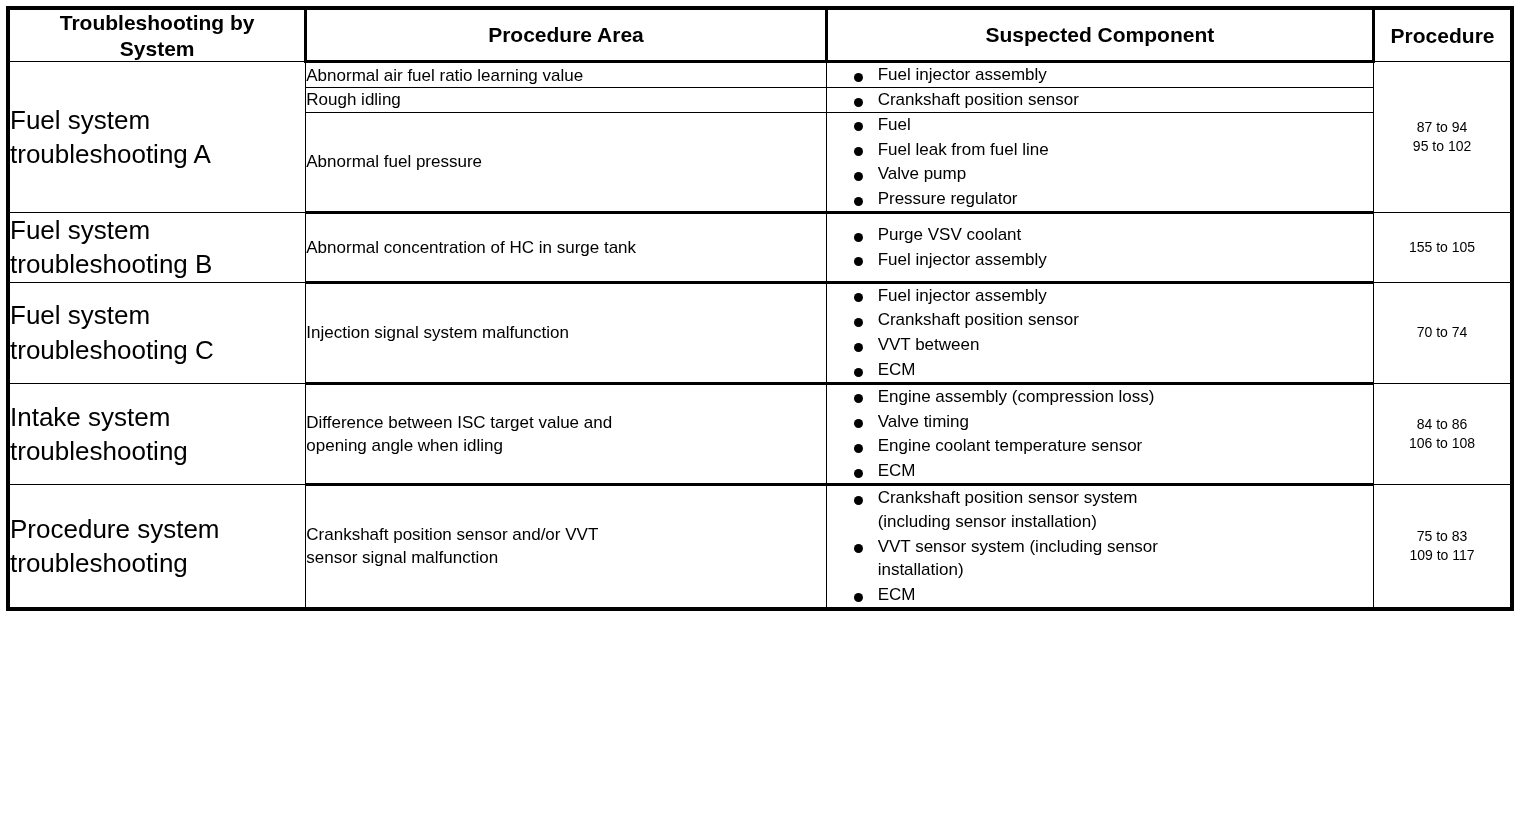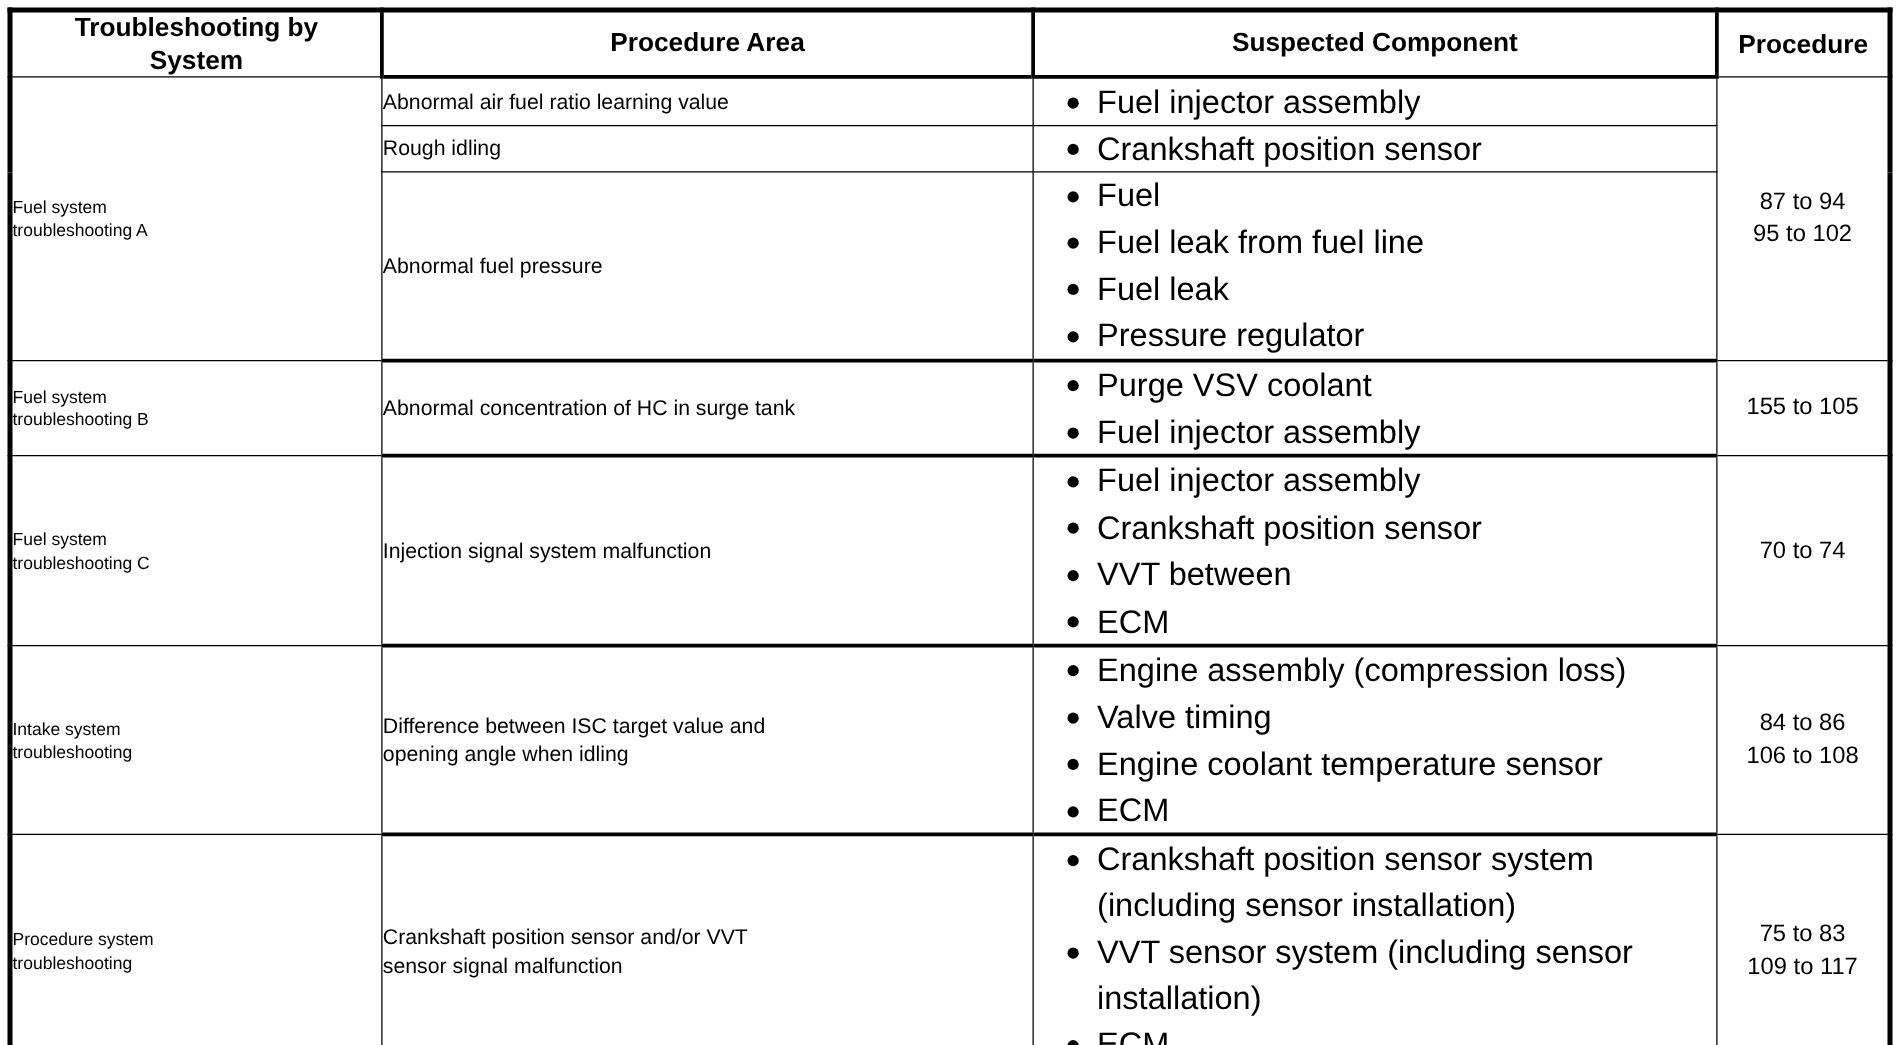--- a/index.html
+++ b/index.html
@@ -68,21 +68,21 @@
   }
   thead th.th-area {
     border-right: 3.5px solid #000000;
   }
   thead th.th-component {
     border-right: 3.5px solid #000000;
   }
 
   
   td.cell-system {
-    font-size: 14px;
+    font-size: 26px;
     line-height: 1.32;
     padding: 6px 0 6px 9px;
     text-align: left;
     white-space: pre-line;
     border-right: 3.5px solid #000000;
     border-top: 3.5px solid #000000;
     border-bottom: 3.5px solid #000000;
   }
 
   
@@ -91,32 +91,32 @@
     line-height: 1.36;
     padding: 6px 8px 6px 9px;
     text-align: left;
     border-right: 3.5px solid #000000;
   }
   td.cell-area.sect-start { border-top: 3.5px solid #000000; }
   td.cell-area.sect-end   { border-bottom: 3.5px solid #000000; }
 
   
   td.cell-component {
-    font-size: 26px;
+    font-size: 17px;
     line-height: 1.36;
     padding: 6px 8px 6px 0px;
     text-align: left;
     border-right: 3.5px solid #000000;
   }
   td.cell-component.sect-start { border-top: 3.5px solid #000000; }
   td.cell-component.sect-end   { border-bottom: 3.5px solid #000000; margin-left: 37px; }
 
   
   td.cell-procedure {
-    font-size: 19px;
+    font-size: 14px;
     line-height: 1.38;
     text-align: center;
     padding: 6px 4px;
     white-space: pre-line;
     border-top: 3.5px solid #000000;
     border-bottom: 3.5px solid #000000;
   }
 
   ul.bullets {
     list-style: none;
@@ -191,21 +191,21 @@
           </td>
         </tr>
         <tr>
           <td class="cell-area sect-end">
             <span class="area-line">Abnormal fuel pressure</span>
           </td>
           <td class="cell-component sect-end">
             <ul class="bullets">
               <li><span class="dot"></span><span>Fuel</span></li>
               <li><span class="dot"></span><span>Fuel leak from fuel line</span></li>
-              <li><span class="dot"></span><span>Fuel leak</span></li>
+              <li><span class="dot"></span><span>Valve pump</span></li>
               <li><span class="dot"></span><span>Pressure regulator</span></li>
             </ul>
           </td>
         </tr>
         <tr>
           <td class="cell-system" rowspan="1">Fuel system
 troubleshooting B</td>
           <td class="cell-area sect-start sect-end">
             <span class="area-line">Abnormal concentration of HC in surge tank</span>
           </td>

